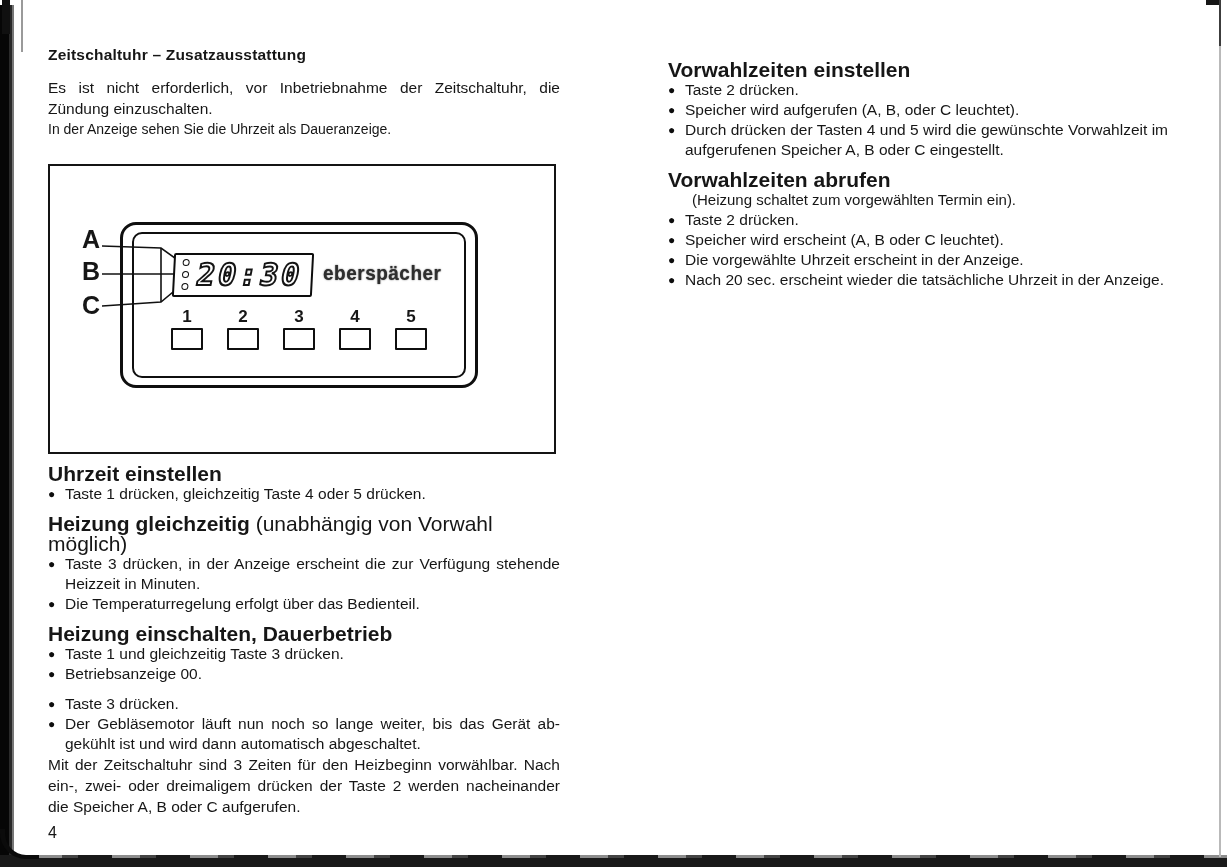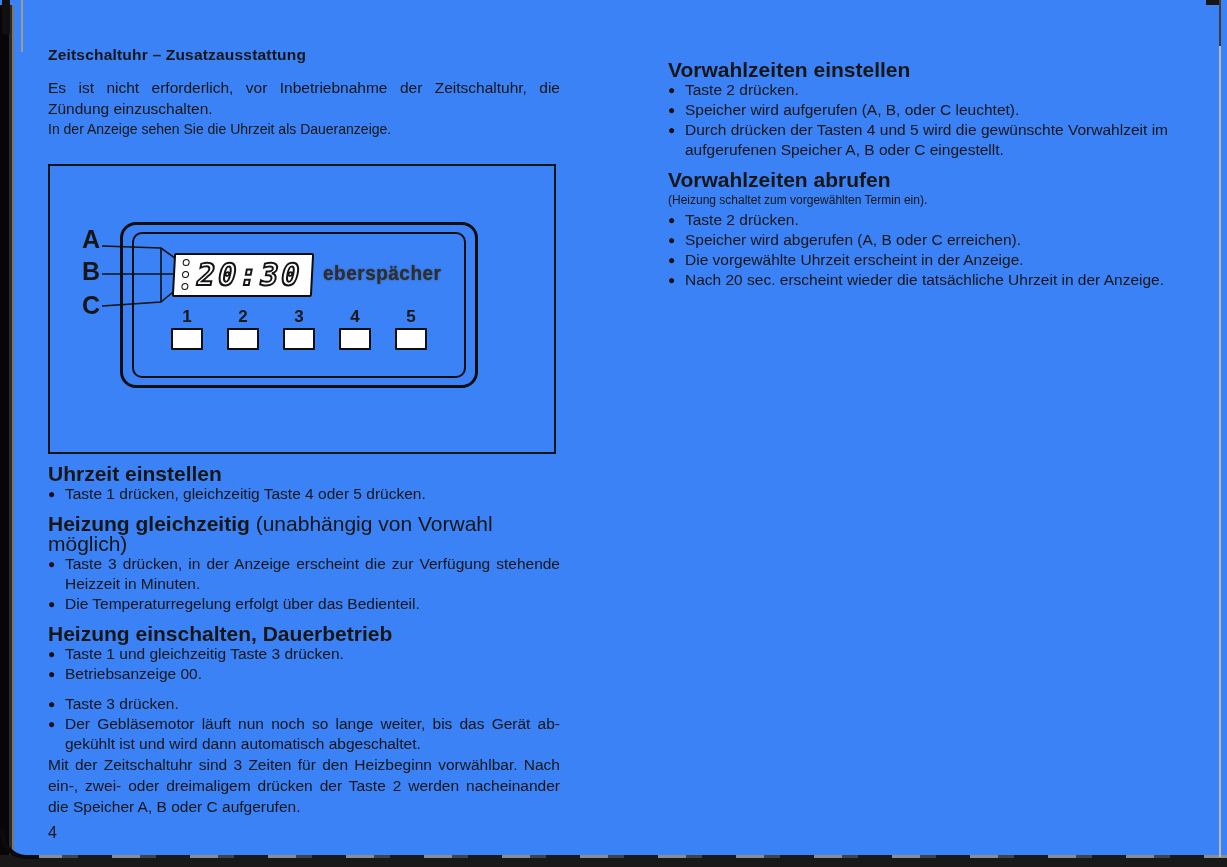--- a/index.html
+++ b/index.html
@@ -1,19 +1,19 @@
 <!DOCTYPE html>
 <html><head>
 <meta charset="utf-8">
 <style>
   html,body { margin:0; padding:0; }
   body { background:#e8e8e8; }
   .page {
     position:relative; width:1227px; height:867px;
-    background:#3b82f6; overflow:hidden;
+    background:#ffffff; overflow:hidden;
     font-family:"Liberation Sans", sans-serif;
     color:#161616;
   }
   
   .scan-left { position:absolute; left:0; top:5px; bottom:0; width:14px;
     background:linear-gradient(90deg,#060606 0 9px,#2a2a2a 9px 12px,#777 12px 14px); }
   .scan-left-nub { position:absolute; left:2px; top:0; width:8px; height:34px; background:#101010; }
   .scan-left-line { position:absolute; left:21px; top:0; width:2px; height:52px; background:#9a9a9a; }
   .scan-bottom { position:absolute; left:0; right:0; bottom:0; height:12px; background:#191919; }
   .scan-bottom::before { content:""; position:absolute; left:0; right:0; top:0; height:3px;
@@ -26,21 +26,21 @@
 
   
   .col-left  { position:absolute; left:48px;  top:46px; width:512px; }
   .col-right { position:absolute; left:668px; top:50px; width:500px; }
   .title { font-size:15.5px; font-weight:bold; margin:0 0 13px 0; letter-spacing:0.2px; }
   p.para { margin:0; font-size:15.5px; line-height:21px; text-align:justify; }
   p.para-last { margin:0; font-size:14px; line-height:21px; }
   .section { margin-top:10px; }
   .sec-head { font-size:21px; line-height:20px; font-weight:bold; }
   .sec-head .hs { font-weight:normal; }
-  .sec-note { font-size:12px; line-height:20px; }
+  .sec-note { font-size:15px; line-height:20px;margin-left:24px; }
   .bullet { display:flex; font-size:15.5px; line-height:20px; }
   .bullet .dot { width:17px; flex:0 0 17px; font-size:12px; line-height:20px; color:#0d0d0d; }
   .bullet .btxt { flex:1; text-align:justify; hyphens:manual; }
   .closing { margin-top:8px; }
   .page-num { position:absolute; left:48px; top:824px; font-size:16px; }
 
   
   .figure-box { position:relative; margin-top:24px; width:508px; height:290px;
     border:2px solid #141414; box-sizing:border-box; }
   .fig-lines { position:absolute; left:0; top:0; }
@@ -197,21 +197,21 @@
 
     <div class="section">
       <div class="sec-head"><span class="h">Vorwahlzeiten abrufen</span></div>
       <div class="sec-note">(Heizung schaltet zum vorgewählten Termin ein).</div>
       <div class="bullet">
           <span class="dot">●</span>
           <span class="btxt">Taste 2 drücken.</span>
         </div>
       <div class="bullet">
           <span class="dot">●</span>
-          <span class="btxt">Speicher wird abgerufen (A, B oder C erreichen).</span>
+          <span class="btxt">Speicher wird erscheint (A, B oder C leuchtet).</span>
         </div>
       <div class="bullet">
           <span class="dot">●</span>
           <span class="btxt">Die vorgewählte Uhrzeit erscheint in der Anzeige.</span>
         </div>
       <div class="bullet">
           <span class="dot">●</span>
           <span class="btxt">Nach 20 sec. erscheint wieder die tatsächliche Uhrzeit in der Anzeige.</span>
         </div>
     </div>

